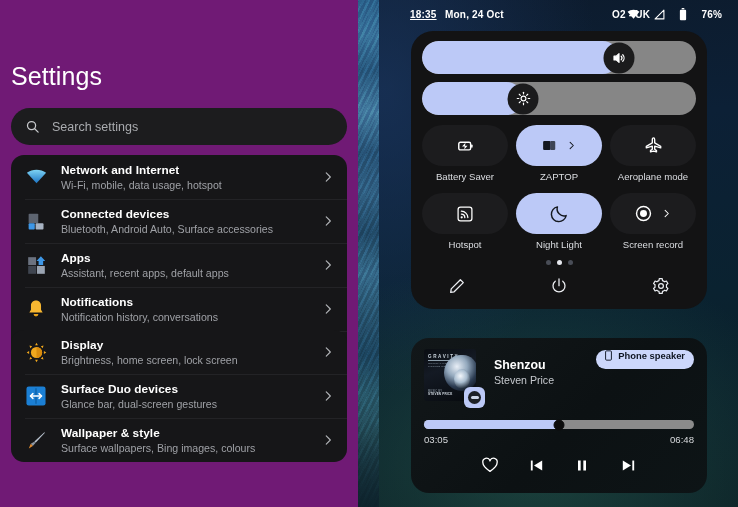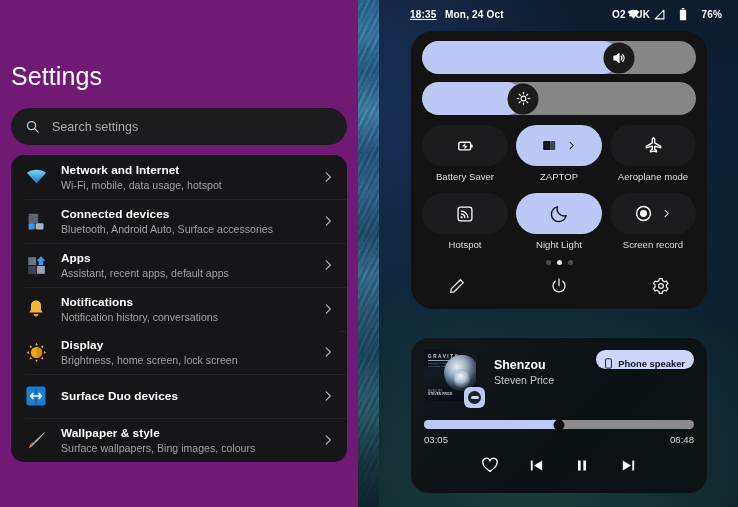--- a/index.html
+++ b/index.html
@@ -237,21 +237,21 @@
 
   .media-meta { margin-left: 18px; padding-top: 8px; flex: 1 1 auto; min-width:0; }
   .media-title { color:#ffffff; font-size: 12.4px; font-weight: bold; line-height: 16px; }
   .media-artist { color:#c6c9ce; font-size: 10.6px; line-height: 15px; }
 
   .speaker-chip {
     position: absolute; right: 13px; top: 12px;
     background: #ccd7fb; color:#0f1622;
     border-radius: 11px;
     height: 19px; padding: 0 9px;
-    display:flex; align-items:flex-end; gap:6px;
+    display:flex; align-items:flex-start; gap:6px;
     font-size: 9.4px; font-weight: bold;
   }
   .speaker-chip svg { display:block; }
 
   .progress-wrap { position: absolute; left: 13px; right: 13px; top: 82px; }
   .progress {
     position: relative; height: 9px; border-radius: 5px;
     background: #8b8b8b; overflow: visible;
   }
   .progress .pfill {
@@ -415,20 +415,21 @@
               <line x1="11" y1="2.5" x2="11" y2="19.5" stroke="#0d5ea3" stroke-width="1.4"></line>
               <g stroke="#ffffff" stroke-width="1.7" stroke-linecap="round" stroke-linejoin="round" fill="none">
                 <line x1="5" y1="11" x2="17" y2="11"></line>
                 <polyline points="7.6,8.4 5,11 7.6,13.6"></polyline>
                 <polyline points="14.4,8.4 17,11 14.4,13.6"></polyline>
               </g>
             </svg>
           </span>
           <span class="row-text">
             <span class="row-title" style="display: block;">Surface Duo devices</span>
+            <span class="row-sub" style="display: block;">Glance bar, dual-screen gestures</span>
           </span>
           <span class="chev"><svg width="14" height="14" viewBox="0 0 24 24" fill="none" stroke="#cfd2d6" stroke-width="1.9" stroke-linecap="round" stroke-linejoin="round">
               <polyline points="9,5 16,12 9,19"></polyline>
             </svg></span>
         </div>
         <div class="row">
           <span class="row-ico">
             <svg xmlns="http://www.w3.org/2000/svg" width="21" height="21" viewBox="0 0 24 24">
               <path d="M21 2.6 L9.6 13.2 l1.4 1.4 L21.6 3.2 Z" fill="#b9c3cf"></path>
               <path d="M9.4 13.4 l1.4 1.4 -3 3.4 -2.4 -2.4 z" fill="#8d97a3"></path>

